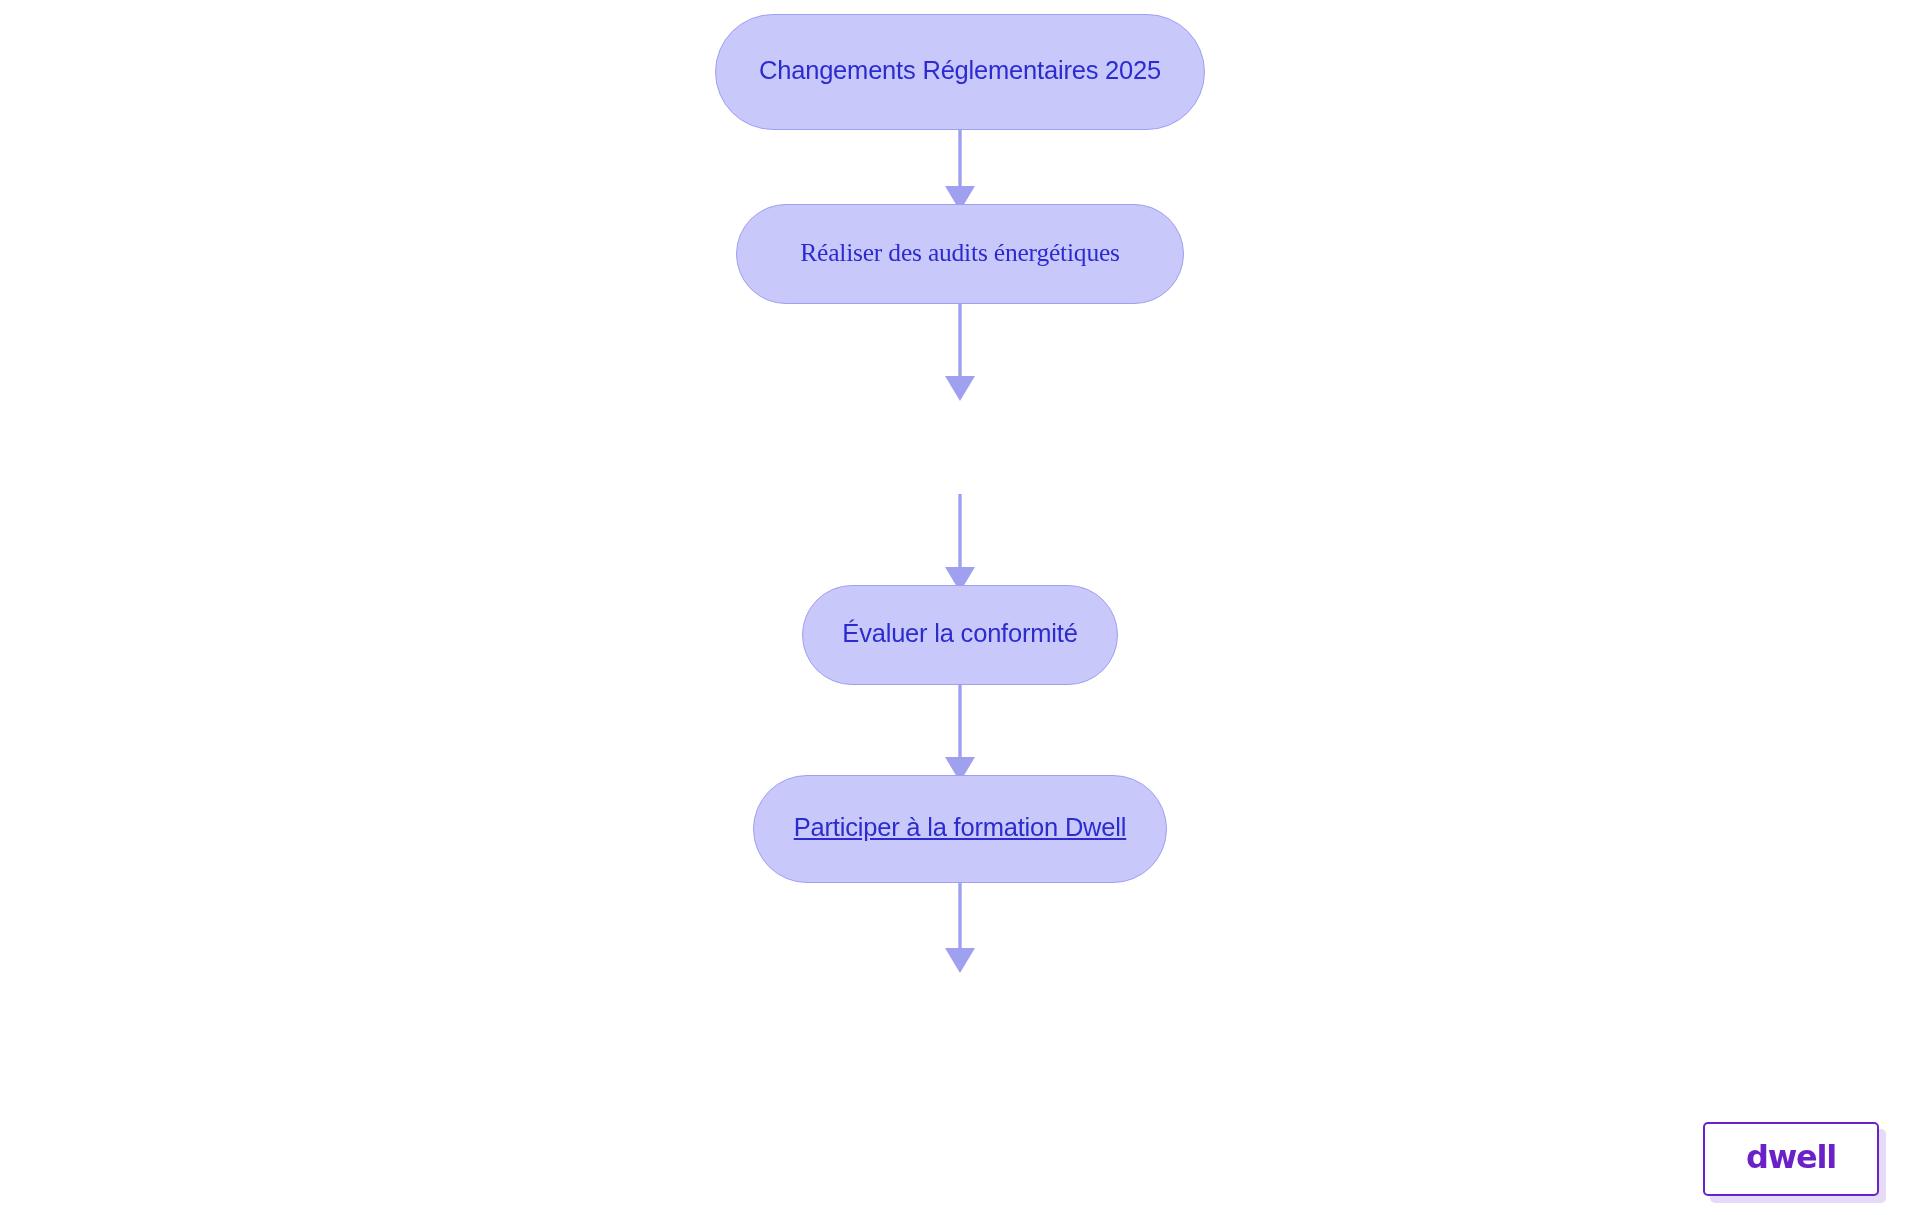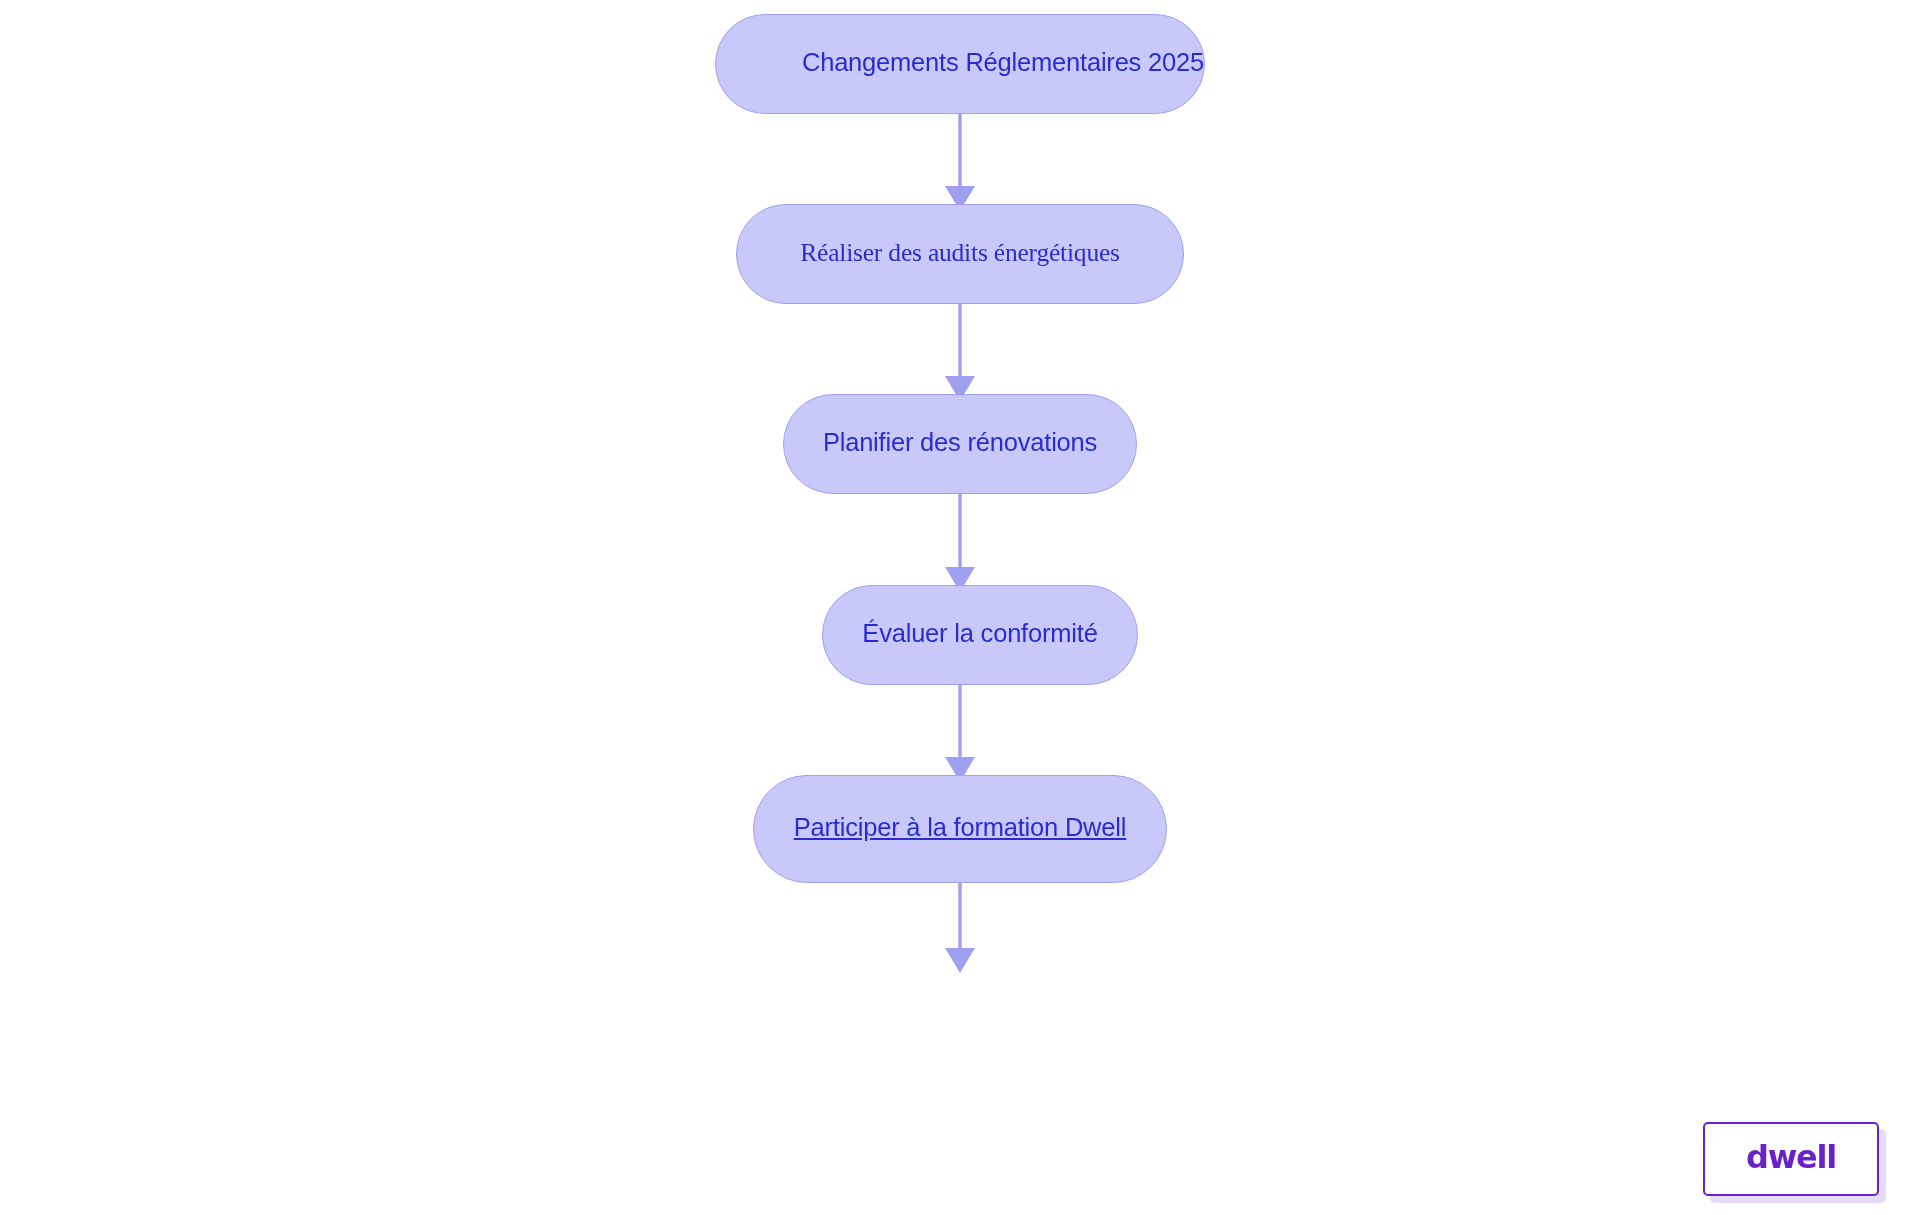--- a/index.html
+++ b/index.html
@@ -102,33 +102,30 @@
 
     <line x1="960" y1="304" x2="960" y2="383" stroke="#9fa0f0" stroke-width="3.4" marker-end="url(#arrowhead)"></line>
 
     <line x1="960" y1="494" x2="960" y2="574" stroke="#9fa0f0" stroke-width="3.4" marker-end="url(#arrowhead)"></line>
 
     <line x1="960" y1="685" x2="960" y2="764" stroke="#9fa0f0" stroke-width="3.4" marker-end="url(#arrowhead)"></line>
 
     <line x1="960" y1="875" x2="960" y2="955" stroke="#9fa0f0" stroke-width="3.4" marker-end="url(#arrowhead)"></line>
   </svg>
 
-  <div class="node" style="left:960px; top:14px; width:490px; height:100px;justify-content:flex-end;">
+  <div class="node" style="left:960px; top:14px; width:490px; height:116px;">
     <span class="node-label">Changements Réglementaires 2025</span>
   </div>
 
   <div class="node" style="left:960px; top:204px; width:448px; height:100px;font-family:Liberation Serif, serif;">
     <span class="node-label">Réaliser des audits énergétiques</span>
   </div>
 
-  <div class="node" style="left:960px; top:394px; width:354px; height:100px;">
-    <span class="node-label">Planifier des rénovations</span>
-  </div>
 
-  <div class="node" style="left:980px; top:585px; width:316px; height:100px;">
+  <div class="node" style="left:960px; top:585px; width:316px; height:100px;">
     <span class="node-label">Évaluer la conformité</span>
   </div>
 
   <div class="node" style="left:960px; top:775px; width:414px; height:108px;text-decoration:underline;">
     <span class="node-label">Participer à la formation Dwell</span>
   </div>
 
 
   <div id="dwell-logo">
     <span class="wordmark">dwell</span>

